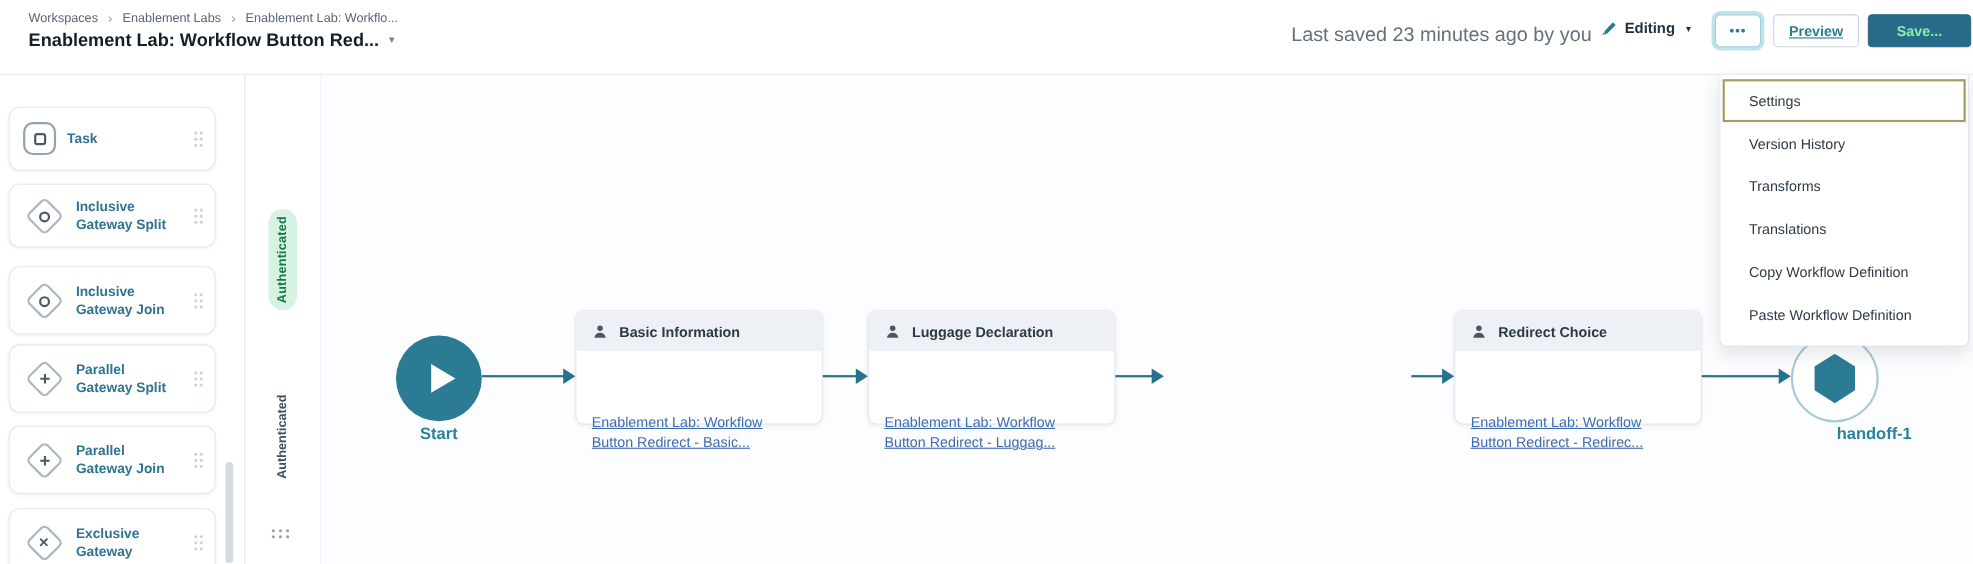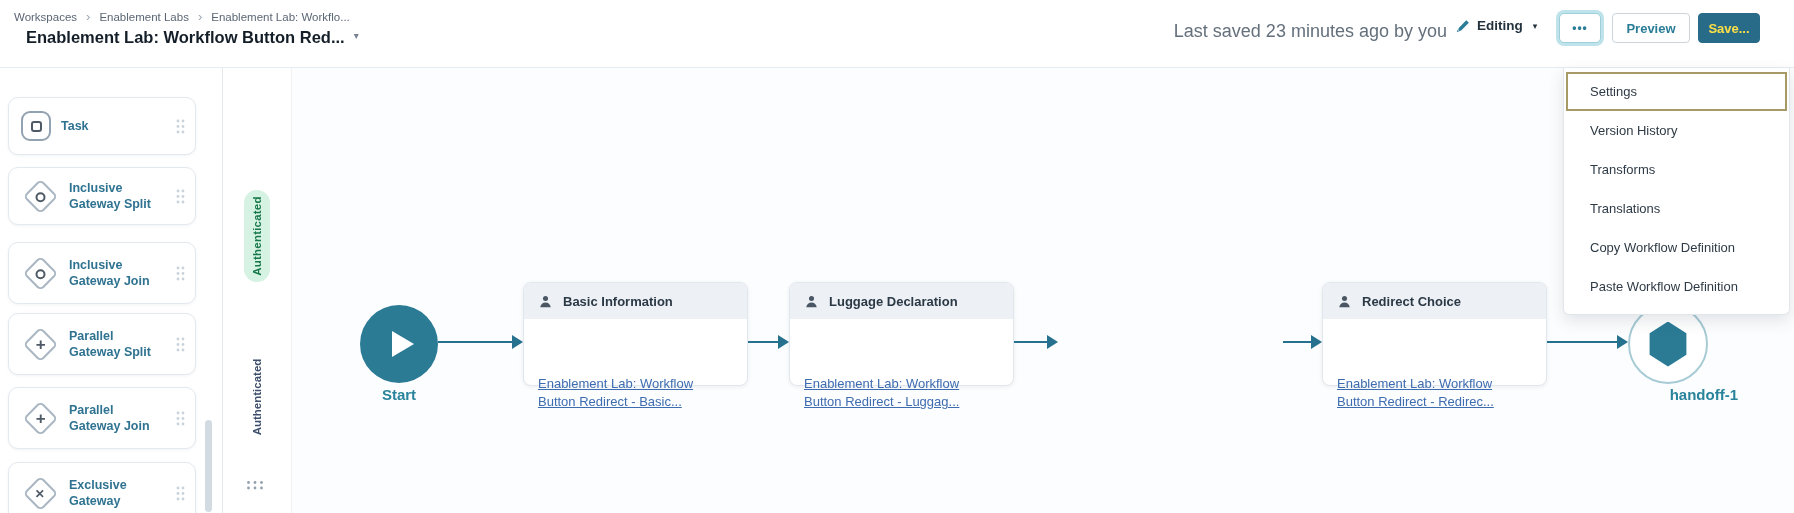--- a/index.html
+++ b/index.html
@@ -3,21 +3,21 @@
 <meta charset="utf-8">
 <style>
   * { margin:0; padding:0; box-sizing:border-box; }
   html,body { width:1794px; height:513px; overflow:hidden; background:#fff;
               font-family:"Liberation Sans", sans-serif; }
   body { position:relative; }
 
   
   .header { position:absolute; left:0; top:0; width:1794px; height:68px;
             background:#fff; border-bottom:1px solid #e6ebf0; z-index:10; }
-  .breadcrumb { position:absolute; left:14px; top:10px; display:flex; align-items:center;
+  .breadcrumb { position:absolute; left:26px; top:10px; display:flex; align-items:center;
                 gap:9px; font-size:11.5px; color:#5b6674;text-align:center; }
   .crumb { cursor:pointer; }
   .crumb-sep { color:#9aa5b0; font-size:13px; line-height:1; }
   .title-row { position:absolute; left:26px; top:28px; display:flex; align-items:flex-start; gap:9px; }
   .page-title { font-size:16.5px; font-weight:bold; color:#141e28; }
   .title-caret { color:#76828e; font-size:10px; padding-top:2px; cursor:pointer; }
 
   .last-saved { position:absolute; right:347px; top:21px; font-size:18px; color:#64707c; }
   .editing-group { position:absolute; left:1456px; top:18px; display:flex; align-items:center;
                    gap:7px; cursor:pointer; }
@@ -25,23 +25,23 @@
   .editing-label { font-size:13.5px; font-weight:700; color:#24323e; }
   .editing-caret { font-size:9px; color:#24323e; margin-left:3px; padding-top:1px; }
 
   .btn { position:absolute; top:13px; height:30px; display:flex; align-items:center;
          justify-content:center; border-radius:4px; font-size:13px; font-weight:600;
          cursor:pointer; }
   .more-button { left:1559px; width:42px; background:#fff; border:1px solid #9fcfdb;
                  box-shadow:0 0 0 3px #bfe3eb; color:#2a7d97; font-size:12px;
                  letter-spacing:1px; border-radius:5px; }
   .preview-button { left:1612px; width:78px; background:#fff; border:1px solid #ccd5dc;
-                    color:#2a7d97; }
-  .save-button { left:1698px; width:62px; background:#276b88; border:1px solid #276b88;
-                 color:#fde047; }
+                    color:#2a7d97;text-decoration:underline; }
+  .save-button { left:1698px; width:94px; background:#276b88; border:1px solid #276b88;
+                 color:#86efac; }
 
   
   .menu-panel { position:absolute; left:1563px; top:68px; width:227px; background:#fff;
                 border:1px solid #e0e6ea; border-top:none; border-radius:0 0 6px 6px;
                 box-shadow:0 6px 16px rgba(30,50,70,.12); z-index:60; padding:4px 0 8px; }
   .menu-item { height:39px; margin:0 2px; display:flex; align-items:center; padding:0 22px;
                font-size:13px; color:#2e3a45; border:2px solid transparent; cursor:pointer; }
   .menu-item.focused { border-color:#a79a66; }
 
   

